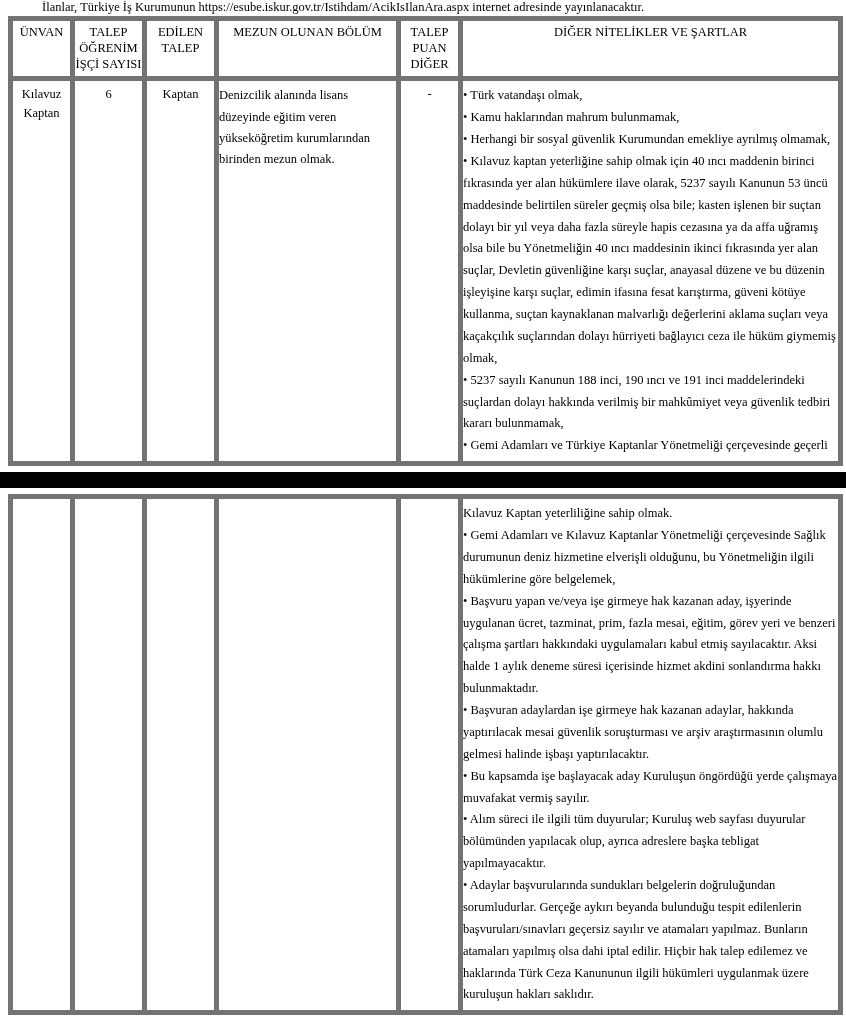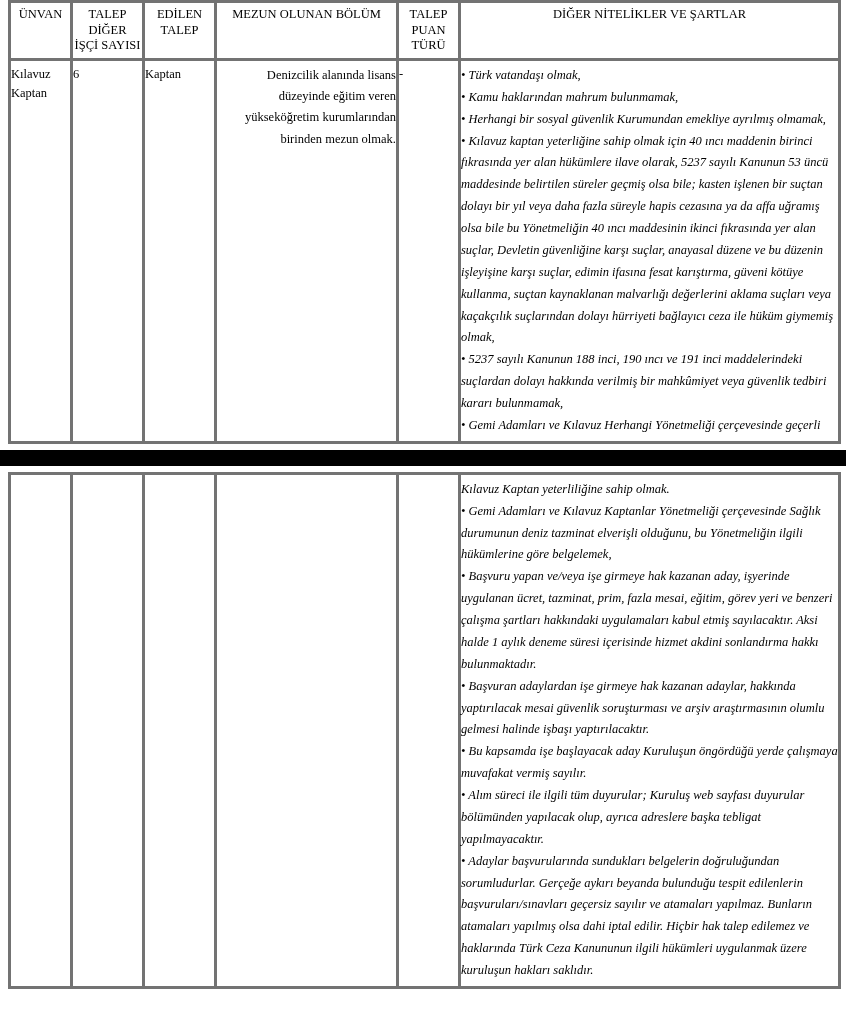--- a/index.html
+++ b/index.html
@@ -27,105 +27,105 @@
     white-space: nowrap;
     overflow: hidden;
   }
   table.doc-table {
     border-collapse: collapse;
     width: 830px;
     margin: 0 8px;
     table-layout: fixed;
   }
   table.doc-table td, table.doc-table th {
-    border: 3px solid #737373;
+    border: 5px solid #737373;
     vertical-align: top;
     padding: 4px 0;
   }
   thead th {
     text-align: center;
     vertical-align: middle;
     font-weight: normal;
     font-size: 12.5px;
     line-height: 1.25;
     padding: 8px 4px;
   }
   .col-unvan   { width: 62px; }
   .col-talep   { width: 72px; }
   .col-ogrenim { width: 72px; }
   .col-mezun   { width: 182px; }
   .col-kpss    { width: 62px; }
   .col-diger   { width: 380px; }
 
   td.center {
-    text-align: left;
+    text-align: center;
     vertical-align: middle;
     line-height: 1.5;
   }
   td.mezun {
-    text-align: right;
+    text-align: left;
     vertical-align: middle;
     line-height: 1.7;
     padding: 4px 10px;
   }
   td.diger {
     line-height: 1.75;
     padding: 6px 8px 6px 10px;
-    font-style: italic;
   }
   td.diger p {
     margin: 0;
     text-align: left;
   }
   .band {
     height: 16px;
     background: #000000;
     width: 846px;
     margin: 6px 0 6px 0;
   }
   table.doc-table.second td {
     vertical-align: top;
   }
 </style>
 </head>
 <body>
 
 <div class="page">
 
+  <div class="top-note">İlanlar, Türkiye İş Kurumunun https://esube.iskur.gov.tr/Istihdam/AcikIsIlanAra.aspx internet adresinde yayınlanacaktır.</div>
 
   <table class="doc-table first">
     <colgroup>
       <col class="col-unvan">
       <col class="col-talep">
       <col class="col-ogrenim">
       <col class="col-mezun">
       <col class="col-kpss">
       <col class="col-diger">
     </colgroup>
     <thead>
       <tr>
         <th>
           <span>ÜNVAN</span>
         </th>
         <th>
           <span>TALEP</span><br>
-          <span>DİĞER</span><br>
+          <span>ÖĞRENİM</span><br>
           <span>İŞÇİ SAYISI</span>
         </th>
         <th>
           <span>EDİLEN</span><br>
           <span>TALEP</span>
         </th>
         <th>
           <span>MEZUN OLUNAN BÖLÜM</span>
         </th>
         <th>
           <span>TALEP</span><br>
           <span>PUAN</span><br>
-          <span>TÜRÜ</span>
+          <span>DİĞER</span>
         </th>
         <th>
           <span>DİĞER NİTELİKLER VE ŞARTLAR</span>
         </th>
       </tr>
     </thead>
     <tbody>
       <tr>
         <td class="center">
           <span>Kılavuz</span><br>
@@ -134,21 +134,21 @@
         <td class="center">6</td>
         <td class="center">Kaptan</td>
         <td class="mezun">Denizcilik alanında lisans düzeyinde eğitim veren yükseköğretim kurumlarından birinden mezun olmak.</td>
         <td class="center">-</td>
         <td class="diger">
           <p>• Türk vatandaşı olmak,</p>
           <p>• Kamu haklarından mahrum bulunmamak,</p>
           <p>• Herhangi bir sosyal güvenlik Kurumundan emekliye ayrılmış olmamak,</p>
           <p>• Kılavuz kaptan yeterliğine sahip olmak için 40 ıncı maddenin birinci fıkrasında yer alan hükümlere ilave olarak, 5237 sayılı Kanunun 53 üncü maddesinde belirtilen süreler geçmiş olsa bile; kasten işlenen bir suçtan dolayı bir yıl veya daha fazla süreyle hapis cezasına ya da affa uğramış olsa bile bu Yönetmeliğin 40 ıncı maddesinin ikinci fıkrasında yer alan suçlar, Devletin güvenliğine karşı suçlar, anayasal düzene ve bu düzenin işleyişine karşı suçlar, edimin ifasına fesat karıştırma, güveni kötüye kullanma, suçtan kaynaklanan malvarlığı değerlerini aklama suçları veya kaçakçılık suçlarından dolayı hürriyeti bağlayıcı ceza ile hüküm giymemiş olmak,</p>
           <p>• 5237 sayılı Kanunun 188 inci, 190 ıncı ve 191 inci maddelerindeki suçlardan dolayı hakkında verilmiş bir mahkûmiyet veya güvenlik tedbiri kararı bulunmamak,</p>
-          <p>• Gemi Adamları ve Kılavuz Herhangi Yönetmeliği çerçevesinde geçerli</p>
+          <p>• Gemi Adamları ve Türkiye Kaptanlar Yönetmeliği çerçevesinde geçerli</p>
         </td>
       </tr>
     </tbody>
   </table>
 
   <div class="band"></div>
 
   <table class="doc-table second">
     <colgroup>
       <col class="col-unvan">
@@ -160,21 +160,21 @@
     </colgroup>
     <tbody>
       <tr>
         <td class="center">&nbsp;</td>
         <td class="center">&nbsp;</td>
         <td class="center">&nbsp;</td>
         <td class="mezun">&nbsp;</td>
         <td class="center">&nbsp;</td>
         <td class="diger">
           <p>Kılavuz Kaptan yeterliliğine sahip olmak.</p>
-          <p>• Gemi Adamları ve Kılavuz Kaptanlar Yönetmeliği çerçevesinde Sağlık durumunun deniz tazminat elverişli olduğunu, bu Yönetmeliğin ilgili hükümlerine göre belgelemek,</p>
+          <p>• Gemi Adamları ve Kılavuz Kaptanlar Yönetmeliği çerçevesinde Sağlık durumunun deniz hizmetine elverişli olduğunu, bu Yönetmeliğin ilgili hükümlerine göre belgelemek,</p>
           <p>• Başvuru yapan ve/veya işe girmeye hak kazanan aday, işyerinde uygulanan ücret, tazminat, prim, fazla mesai, eğitim, görev yeri ve benzeri çalışma şartları hakkındaki uygulamaları kabul etmiş sayılacaktır. Aksi halde 1 aylık deneme süresi içerisinde hizmet akdini sonlandırma hakkı bulunmaktadır.</p>
           <p>• Başvuran adaylardan işe girmeye hak kazanan adaylar, hakkında yaptırılacak mesai güvenlik soruşturması ve arşiv araştırmasının olumlu gelmesi halinde işbaşı yaptırılacaktır.</p>
           <p>• Bu kapsamda işe başlayacak aday Kuruluşun öngördüğü yerde çalışmaya muvafakat vermiş sayılır.</p>
           <p>• Alım süreci ile ilgili tüm duyurular; Kuruluş web sayfası duyurular bölümünden yapılacak olup, ayrıca adreslere başka tebligat yapılmayacaktır.</p>
           <p>• Adaylar başvurularında sundukları belgelerin doğruluğundan sorumludurlar. Gerçeğe aykırı beyanda bulunduğu tespit edilenlerin başvuruları/sınavları geçersiz sayılır ve atamaları yapılmaz. Bunların atamaları yapılmış olsa dahi iptal edilir. Hiçbir hak talep edilemez ve haklarında Türk Ceza Kanununun ilgili hükümleri uygulanmak üzere kuruluşun hakları saklıdır.</p>
         </td>
       </tr>
     </tbody>
   </table>
 

